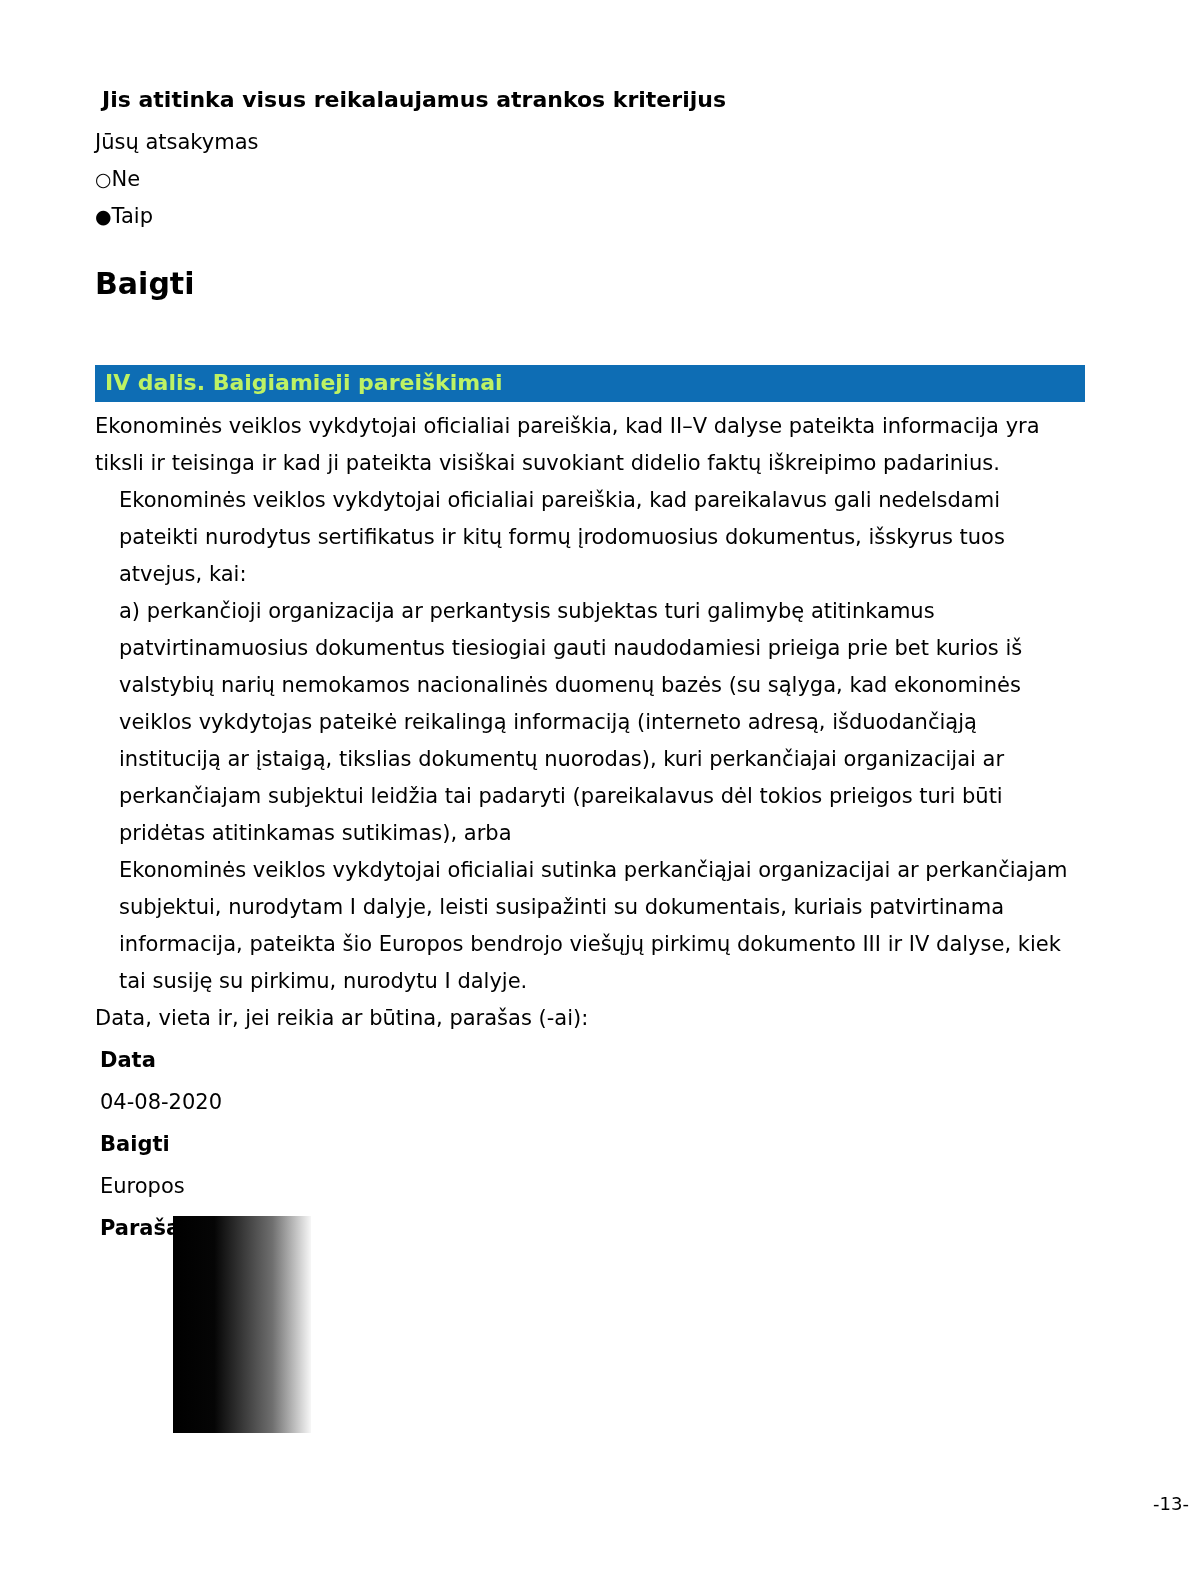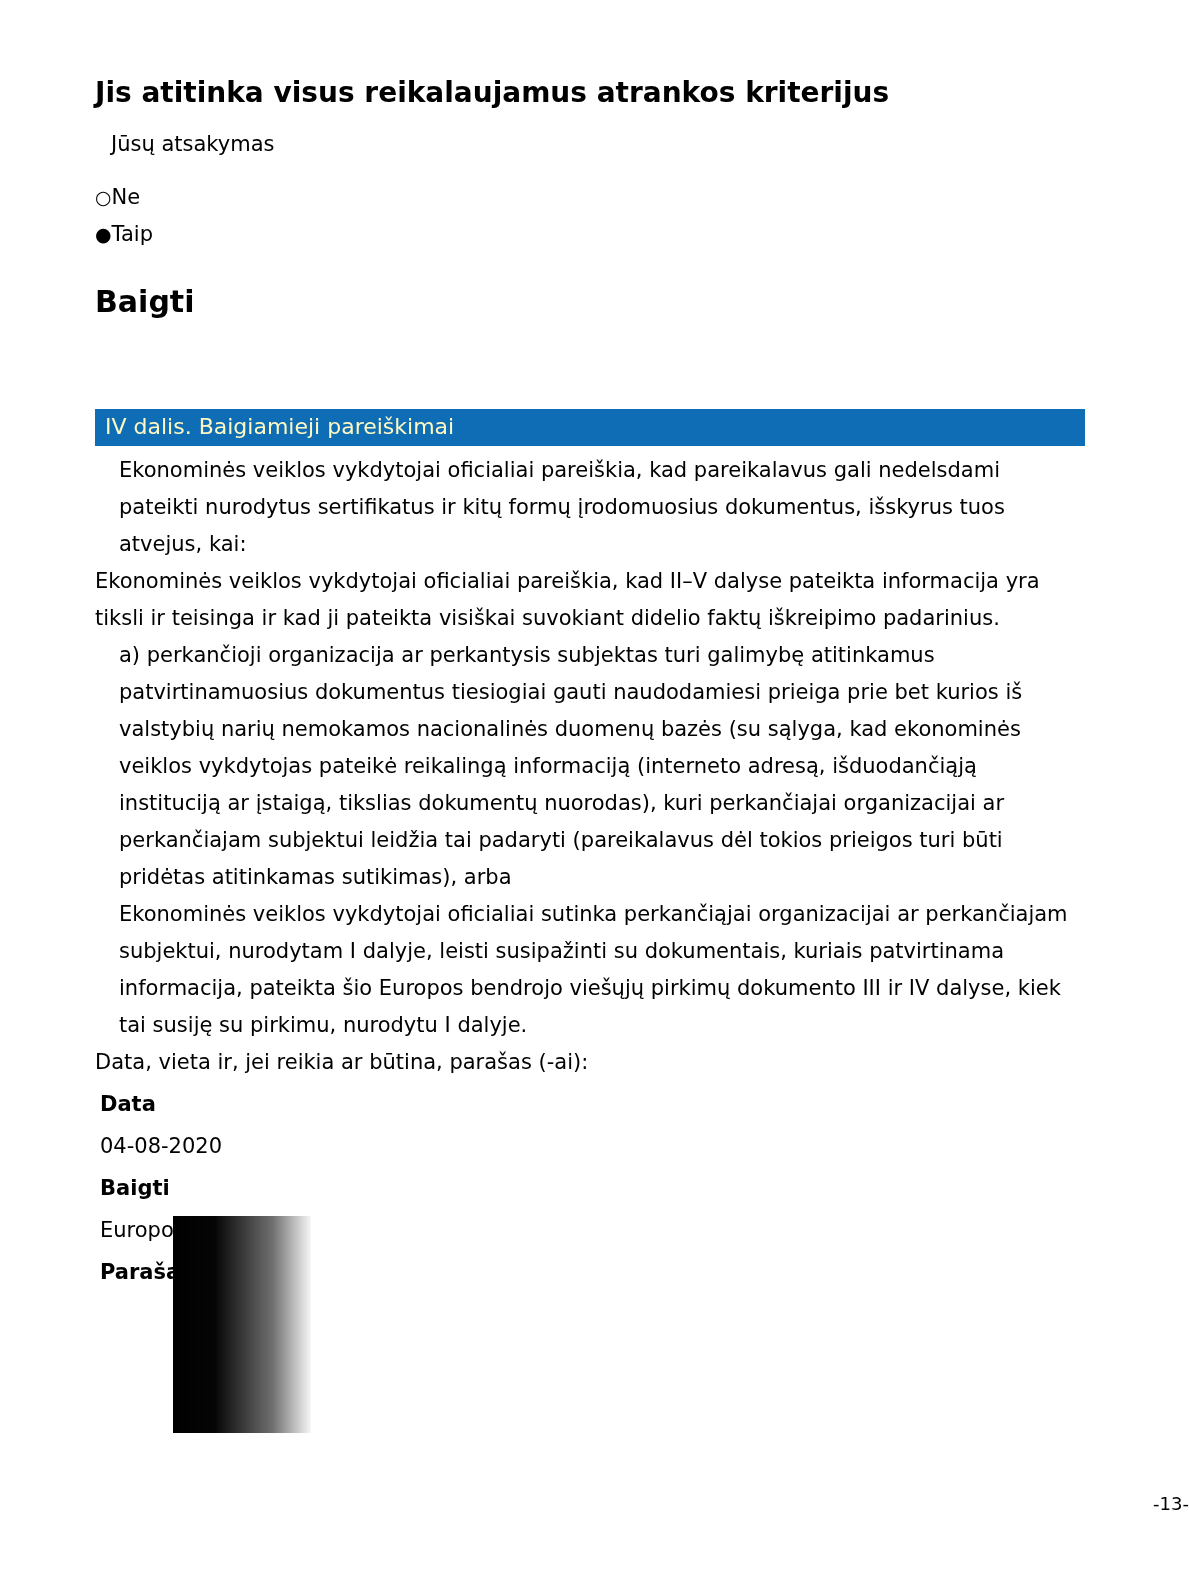--- a/index.html
+++ b/index.html
@@ -14,42 +14,42 @@
   }
   .content {
     position: absolute;
     left: 95px;
     top: 76px;
     width: 990px;
     font-size: 21px;
     line-height: 37px;
   }
   .question-title {
-    margin: 0;
-    font-size: 28px;
+    margin: 7px;
+    font-size: 22px;
     font-weight: bold;
     line-height: 34px;
   }
-  .text-line { margin: 16px; }
+  .text-line { margin: 0; }
   .radio-row { margin: 0; }
   .radio-icon { display: inline-block; font-size: 19px; }
   .finish-heading {
     margin: 30px 0 16px 0;
     font-size: 30px;
     font-weight: bold;
     line-height: 38px;
   }
   .section-header {
-    margin-top: 88px;
+    margin-top: 62px;
     box-sizing: border-box;
     width: 100%;
     background: #0e6db4;
-    color: #fef9c3;
+    color: #bef264;
     font-size: 22px;
-    font-weight: normal;
+    font-weight: bold;
     line-height: 34px;
     padding: 1px 10px 2px 10px;
   }
   .para { margin: 6px 0 0 0; }
   .para + .para { margin-top: 0; }
   .para.indent { padding-left: 24px; }
   .sig-line { margin: 5px; }
   .sig-label { font-weight: bold; }
   .redaction {
     position: absolute;
@@ -85,23 +85,23 @@
     </p>
 
     <p class="radio-row">
       <span class="radio-icon">●</span><span>Taip</span>
     </p>
 
     <h1 class="finish-heading">Baigti</h1>
 
     <div class="section-header">IV dalis. Baigiamieji pareiškimai</div>
 
+    <p class="para">Ekonominės veiklos vykdytojai oficialiai pareiškia, kad II–V dalyse pateikta informacija yra tiksli ir teisinga ir kad ji pateikta visiškai suvokiant didelio faktų iškreipimo padarinius.</p>
+
     <p class="para indent">Ekonominės veiklos vykdytojai oficialiai pareiškia, kad pareikalavus gali nedelsdami pateikti nurodytus sertifikatus ir kitų formų įrodomuosius dokumentus, išskyrus tuos atvejus, kai:</p>
-
-    <p class="para">Ekonominės veiklos vykdytojai oficialiai pareiškia, kad II–V dalyse pateikta informacija yra tiksli ir teisinga ir kad ji pateikta visiškai suvokiant didelio faktų iškreipimo padarinius.</p>
 
     <p class="para indent">a) perkančioji organizacija ar perkantysis subjektas turi galimybę atitinkamus patvirtinamuosius dokumentus tiesiogiai gauti naudodamiesi prieiga prie bet kurios iš valstybių narių nemokamos nacionalinės duomenų bazės (su sąlyga, kad ekonominės veiklos vykdytojas pateikė reikalingą informaciją (interneto adresą, išduodančiąją instituciją ar įstaigą, tikslias dokumentų nuorodas), kuri perkančiajai organizacijai ar perkančiajam subjektui leidžia tai padaryti (pareikalavus dėl tokios prieigos turi būti pridėtas atitinkamas sutikimas), arba</p>
 
 
     <p class="para indent">Ekonominės veiklos vykdytojai oficialiai sutinka perkančiąjai organizacijai ar perkančiajam subjektui, nurodytam I dalyje, leisti susipažinti su dokumentais, kuriais patvirtinama informacija, pateikta šio Europos bendrojo viešųjų pirkimų dokumento III ir IV dalyse, kiek tai susiję su pirkimu, nurodytu I dalyje.</p>
 
     <p class="para">Data, vieta ir, jei reikia ar būtina, parašas (-ai):</p>
 
     <p class="sig-line sig-label">Data</p>
 

